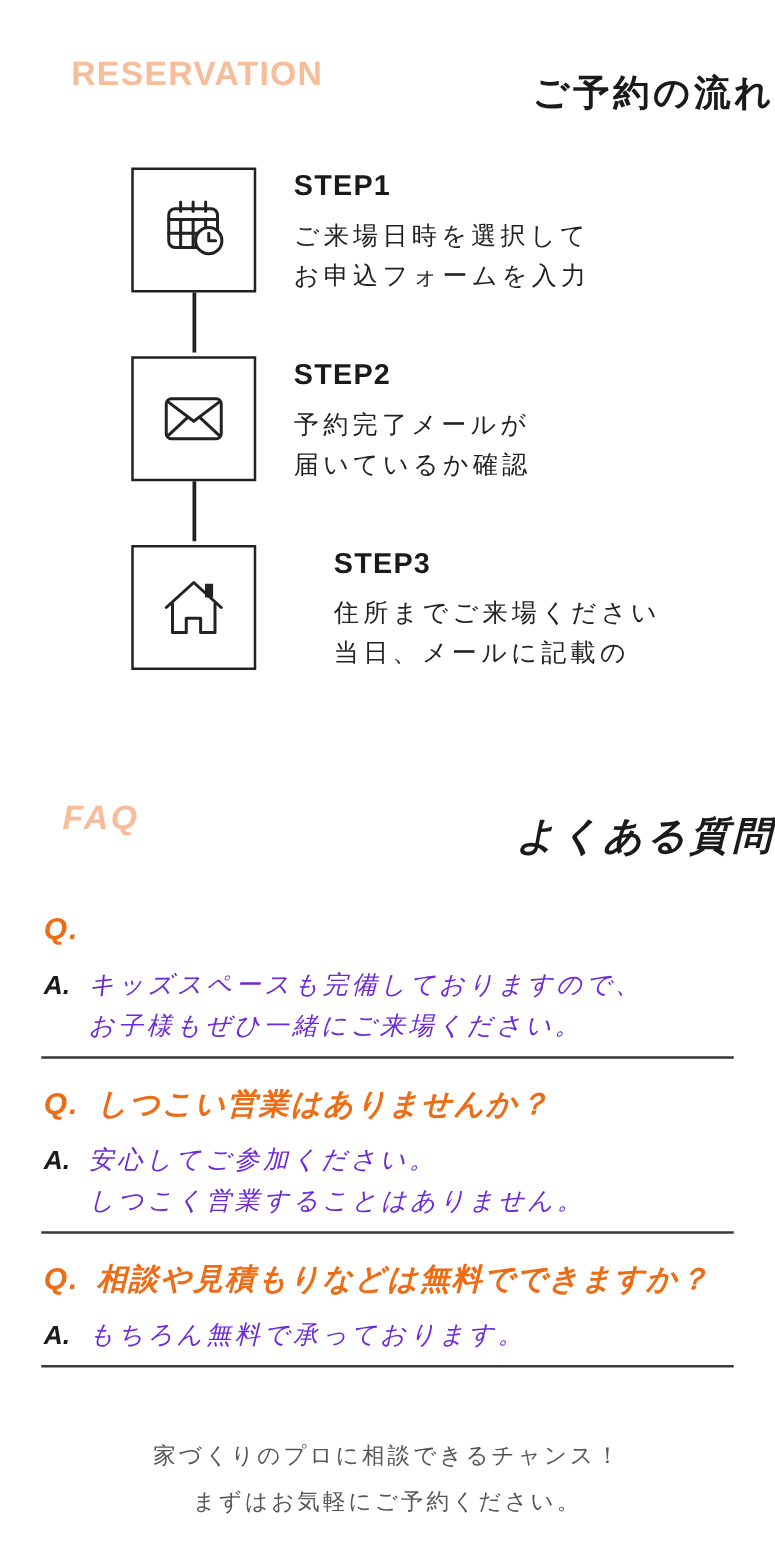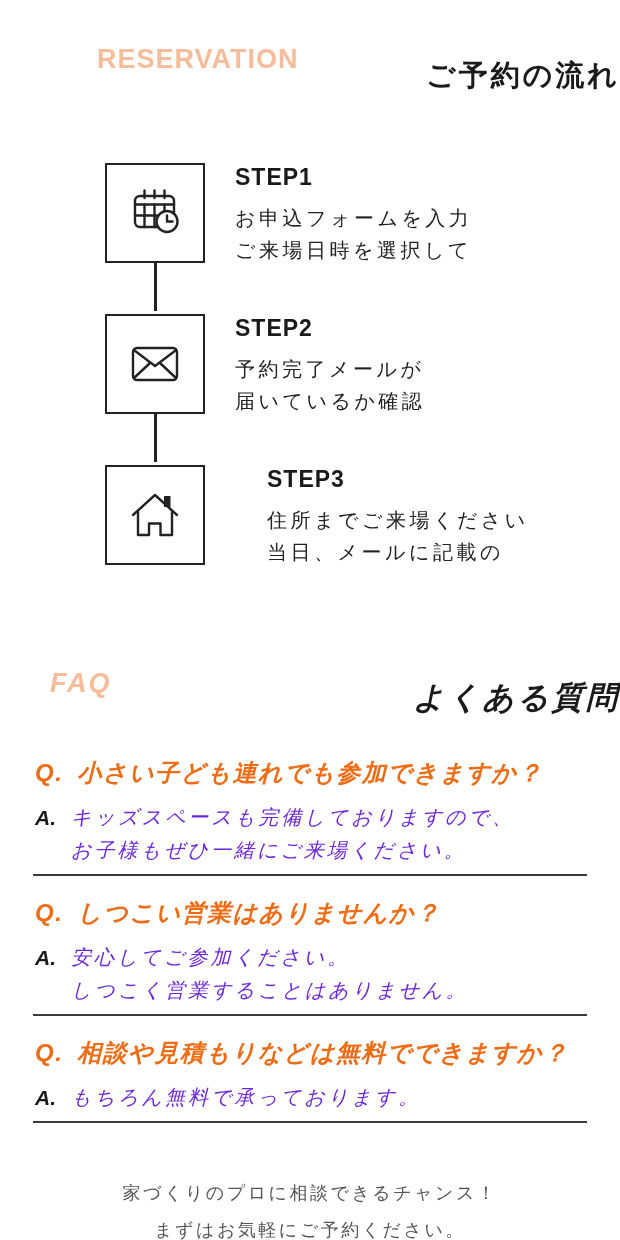--- a/index.html
+++ b/index.html
@@ -19,24 +19,24 @@
     color:#f7bd9b; font-weight:700;
     font-size:27px; letter-spacing:1px;
   }
   .sec-title {
     text-align:right; font-weight:700; color:#1a1a1a;
     letter-spacing:3px;
   }
 
   
   .reservation { padding-top:44px; }
-  .reservation .eyebrow { left:57px;margin-left:40px; }
+  .reservation .eyebrow { left:57px; }
   .reservation .sec-title { padding-top:14px; font-size:29px; line-height:34px; }
 
-  .steps { margin-top:71px; }
+  .steps { margin-top:42px; }
   .step { position:relative; display:flex; margin:0 0 48px 105px; }
   .step:last-child { margin-bottom:0;gap:32px; }
   .step:not(:last-child)::after {
     content:""; position:absolute; left:49px; top:100px;
     width:3px; height:48px; background:#222;
   }
   .icon-box {
     width:100px; height:100px; flex-shrink:0;
     border:2px solid #222; background:#fff;
     display:flex; align-items:center; justify-content:center;
@@ -97,22 +97,22 @@
           <line x1="28.5" y1="20.5" x2="28.5" y2="43"></line>
           <line x1="38.5" y1="20.5" x2="38.5" y2="40"></line>
           <line x1="9" y1="31.5" x2="33" y2="31.5"></line>
           <circle class="clock-face" cx="41" cy="37.5" r="10.5"></circle>
           <polyline points="41,31.5 41,37.5 46.5,37.5"></polyline>
         </svg>
       </div>
       <div class="step-text">
         <div class="step-label">STEP1</div>
         <div class="step-desc">
+          <div>ご来場日時を選択して</div>
           <div>お申込フォームを入力</div>
-          <div>ご来場日時を選択して</div>
         </div>
       </div>
     </div>
 
     <div class="step">
       <div class="icon-box">
         <svg class="icon-svg" width="58" height="58" viewBox="0 0 58 58">
           <rect x="7" y="13" width="44" height="32" rx="4"></rect>
           <polyline points="8.5,15.5 29,31 49.5,15.5"></polyline>
           <line x1="8.5" y1="42.5" x2="23.5" y2="28.5"></line>
@@ -152,21 +152,20 @@
   <div class="sec-head">
     <div class="eyebrow">FAQ</div>
     <h2 class="sec-title">よくある質問</h2>
   </div>
 
   <div class="faq-list">
 
     <div class="faq-item">
       <div class="faq-q">
         <span class="q-prefix">Q.</span>
-        <span>小さい子ども連れでも参加できますか？</span>
       </div>
       <div class="faq-a">
         <span class="a-prefix">A.</span>
         <span class="a-lines">
           <div>キッズスペースも完備しておりますので、</div>
           <div>お子様もぜひ一緒にご来場ください。</div>
         </span>
       </div>
     </div>
 

